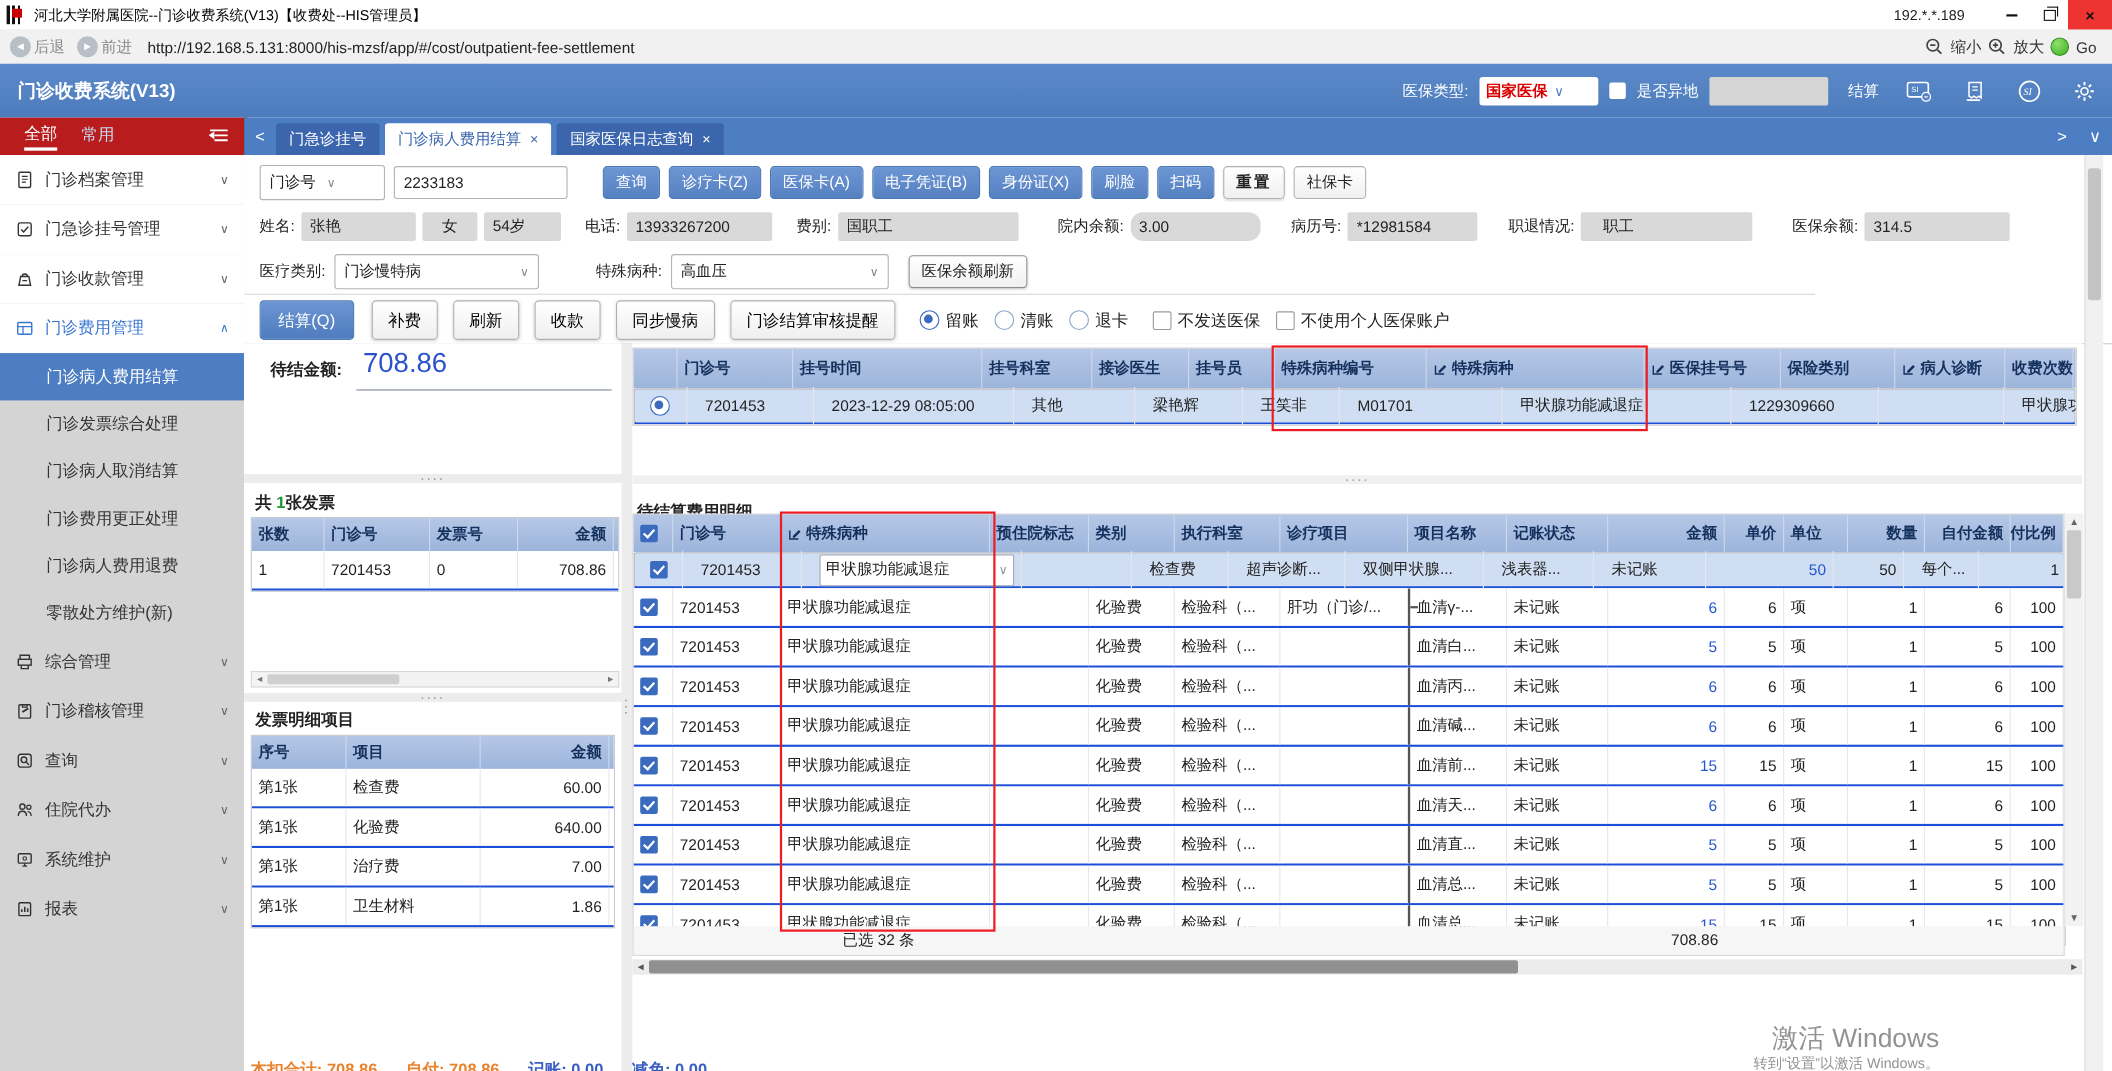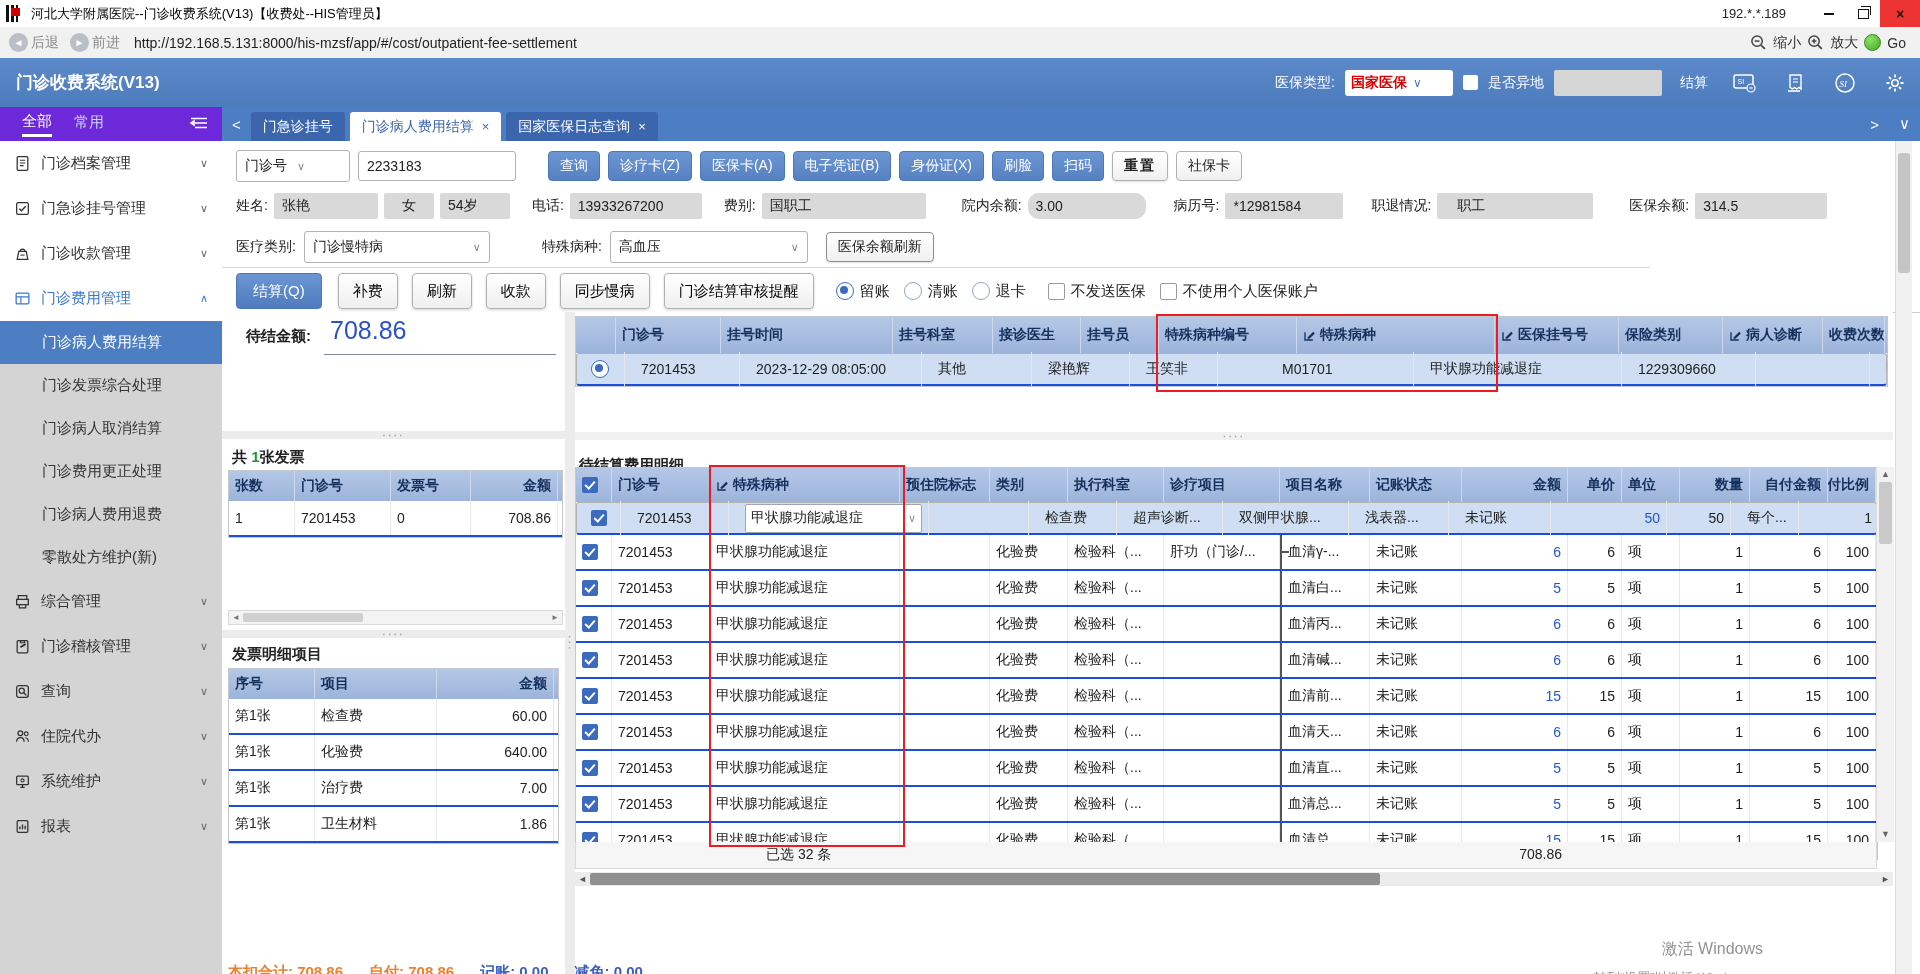--- a/index.html
+++ b/index.html
@@ -32,21 +32,21 @@
   .header-right{margin-left:auto;display:flex;align-items:center;gap:10px;padding-right:12px;}
   .hlabel{font-size:14px;}
   .ins-select{background:#fff;border-radius:3px;height:26px;min-width:96px;display:flex;align-items:center;padding:0 6px;gap:6px;}
   .ins-select b{color:#d90000;font-size:14px;font-weight:bold;}
   .ins-select .dd{color:#4d7cbd;font-style:normal;font-size:12px;}
   .hcheck{width:15px;height:15px;background:#fff;border-radius:2px;display:inline-block;}
   .hinput{width:104px;height:24px;background:#d5d5d5;border:none;border-radius:2px;}
   .hicon{width:26px;height:24px;display:flex;align-items:center;justify-content:center;margin-left:14px;}
   .settle{margin-left:8px;}
   
-  .sidetabs{position:absolute;left:0;top:107px;width:222px;height:34px;background:#6d28d9;display:flex;align-items:center;border-right:3px solid #404040;}
+  .sidetabs{position:absolute;left:0;top:107px;width:222px;height:34px;background:#b91c1c;display:flex;align-items:center;border-right:3px solid #404040;}
   .stab{color:#c6d8f2;font-size:15px;margin-left:22px;padding-bottom:3px;}
   .stab.active{color:#fff;border-bottom:3px solid #fff;}
   .collapse-icon{margin-left:auto;margin-right:14px;color:#fff;}
   .tabstrip{position:absolute;left:222px;top:107px;right:0;height:34px;background:#4d7dc3;display:flex;align-items:flex-end;}
   .tarrow{color:#fff;font-size:15px;align-self:center;padding:0 10px;}
   .tabs{display:flex;gap:5px;align-items:flex-end;flex:1;}
   .tab{height:29px;display:flex;align-items:center;gap:8px;padding:0 12px;background:#3b66ad;color:#fff;font-size:14px;border-radius:3px 3px 0 0;}
   .tab.active{background:#fff;color:#3b66ad;}
   .tab .x{font-size:13px;}
   
@@ -124,21 +124,21 @@
   .rc-split{position:absolute;left:0;top:120px;width:1318px;height:8px;background:#f0f0f0;display:flex;align-items:center;justify-content:center;color:#9a9a9a;font-size:13px;letter-spacing:2px;line-height:0;}
   .fee-title{position:absolute;left:4px;top:144px;font-size:15px;font-weight:bold;}
   .fee-footer{position:absolute;left:0;top:530px;width:1300px;height:26px;background:#f6f6f6;border:1px solid #d9d9d9;border-top:none;font-size:14px;}
   .fee-footer .selcnt{position:absolute;left:190px;top:4px;}
   .fee-footer .ftotal{position:absolute;left:886px;width:100px;top:4px;text-align:right;}
   
   .bottomsum{position:absolute;left:6px;bottom:-8px;display:flex;gap:26px;font-size:15px;font-weight:bold;}
   .bs-o{color:#e8822d;}
   .bs-b{color:#3a5fc0;}
   .watermark{position:absolute;right:130px;bottom:14px;color:rgba(110,110,110,.75);}
-  .wm1{font-size:16px;}
+  .wm1{font-size:24px;}
   .wm2{font-size:13px;position:absolute;right:0;top:30px;white-space:nowrap;}
 </style>
 </head>
 <body>
 
 <div class="screen">
 
   <div class="titlebar">
     <span class="app-logo"></span>
     <span class="title-text">河北大学附属医院--门诊收费系统(V13)【收费处--HIS管理员】</span>
@@ -618,21 +618,21 @@
           </div>
           <div class="brow sel">
             <div class="cell" style="width: 40px;">
               <div class="radio on"></div>
             </div>
             <div class="cell" style="width: 105px;">7201453</div>
             <div class="cell" style="width: 172px;">2023-12-29 08:05:00</div>
             <div class="cell" style="width: 100px;">其他</div>
             <div class="cell" style="width: 88px;">梁艳辉</div>
             <div class="cell" style="width: 78px;">王笑非</div>
-            <div class="cell" style="width: 138px; margin-left: 48px;">M01701</div>
+            <div class="cell" style="width: 138px;">M01701</div>
             <div class="cell" style="width: 198px;">甲状腺功能减退症</div>
             <div class="cell" style="width: 124px;">1229309660</div>
             <div class="cell" style="width: 104px;"></div>
             <div class="cell" style="width: 100px;">甲状腺功...</div>
           </div>
         </div>
       <div class="redbox" style="left:581px;top:2px;width:338px;height:74px;"></div>
 
       <div class="rc-split">∙∙∙∙</div>
 

